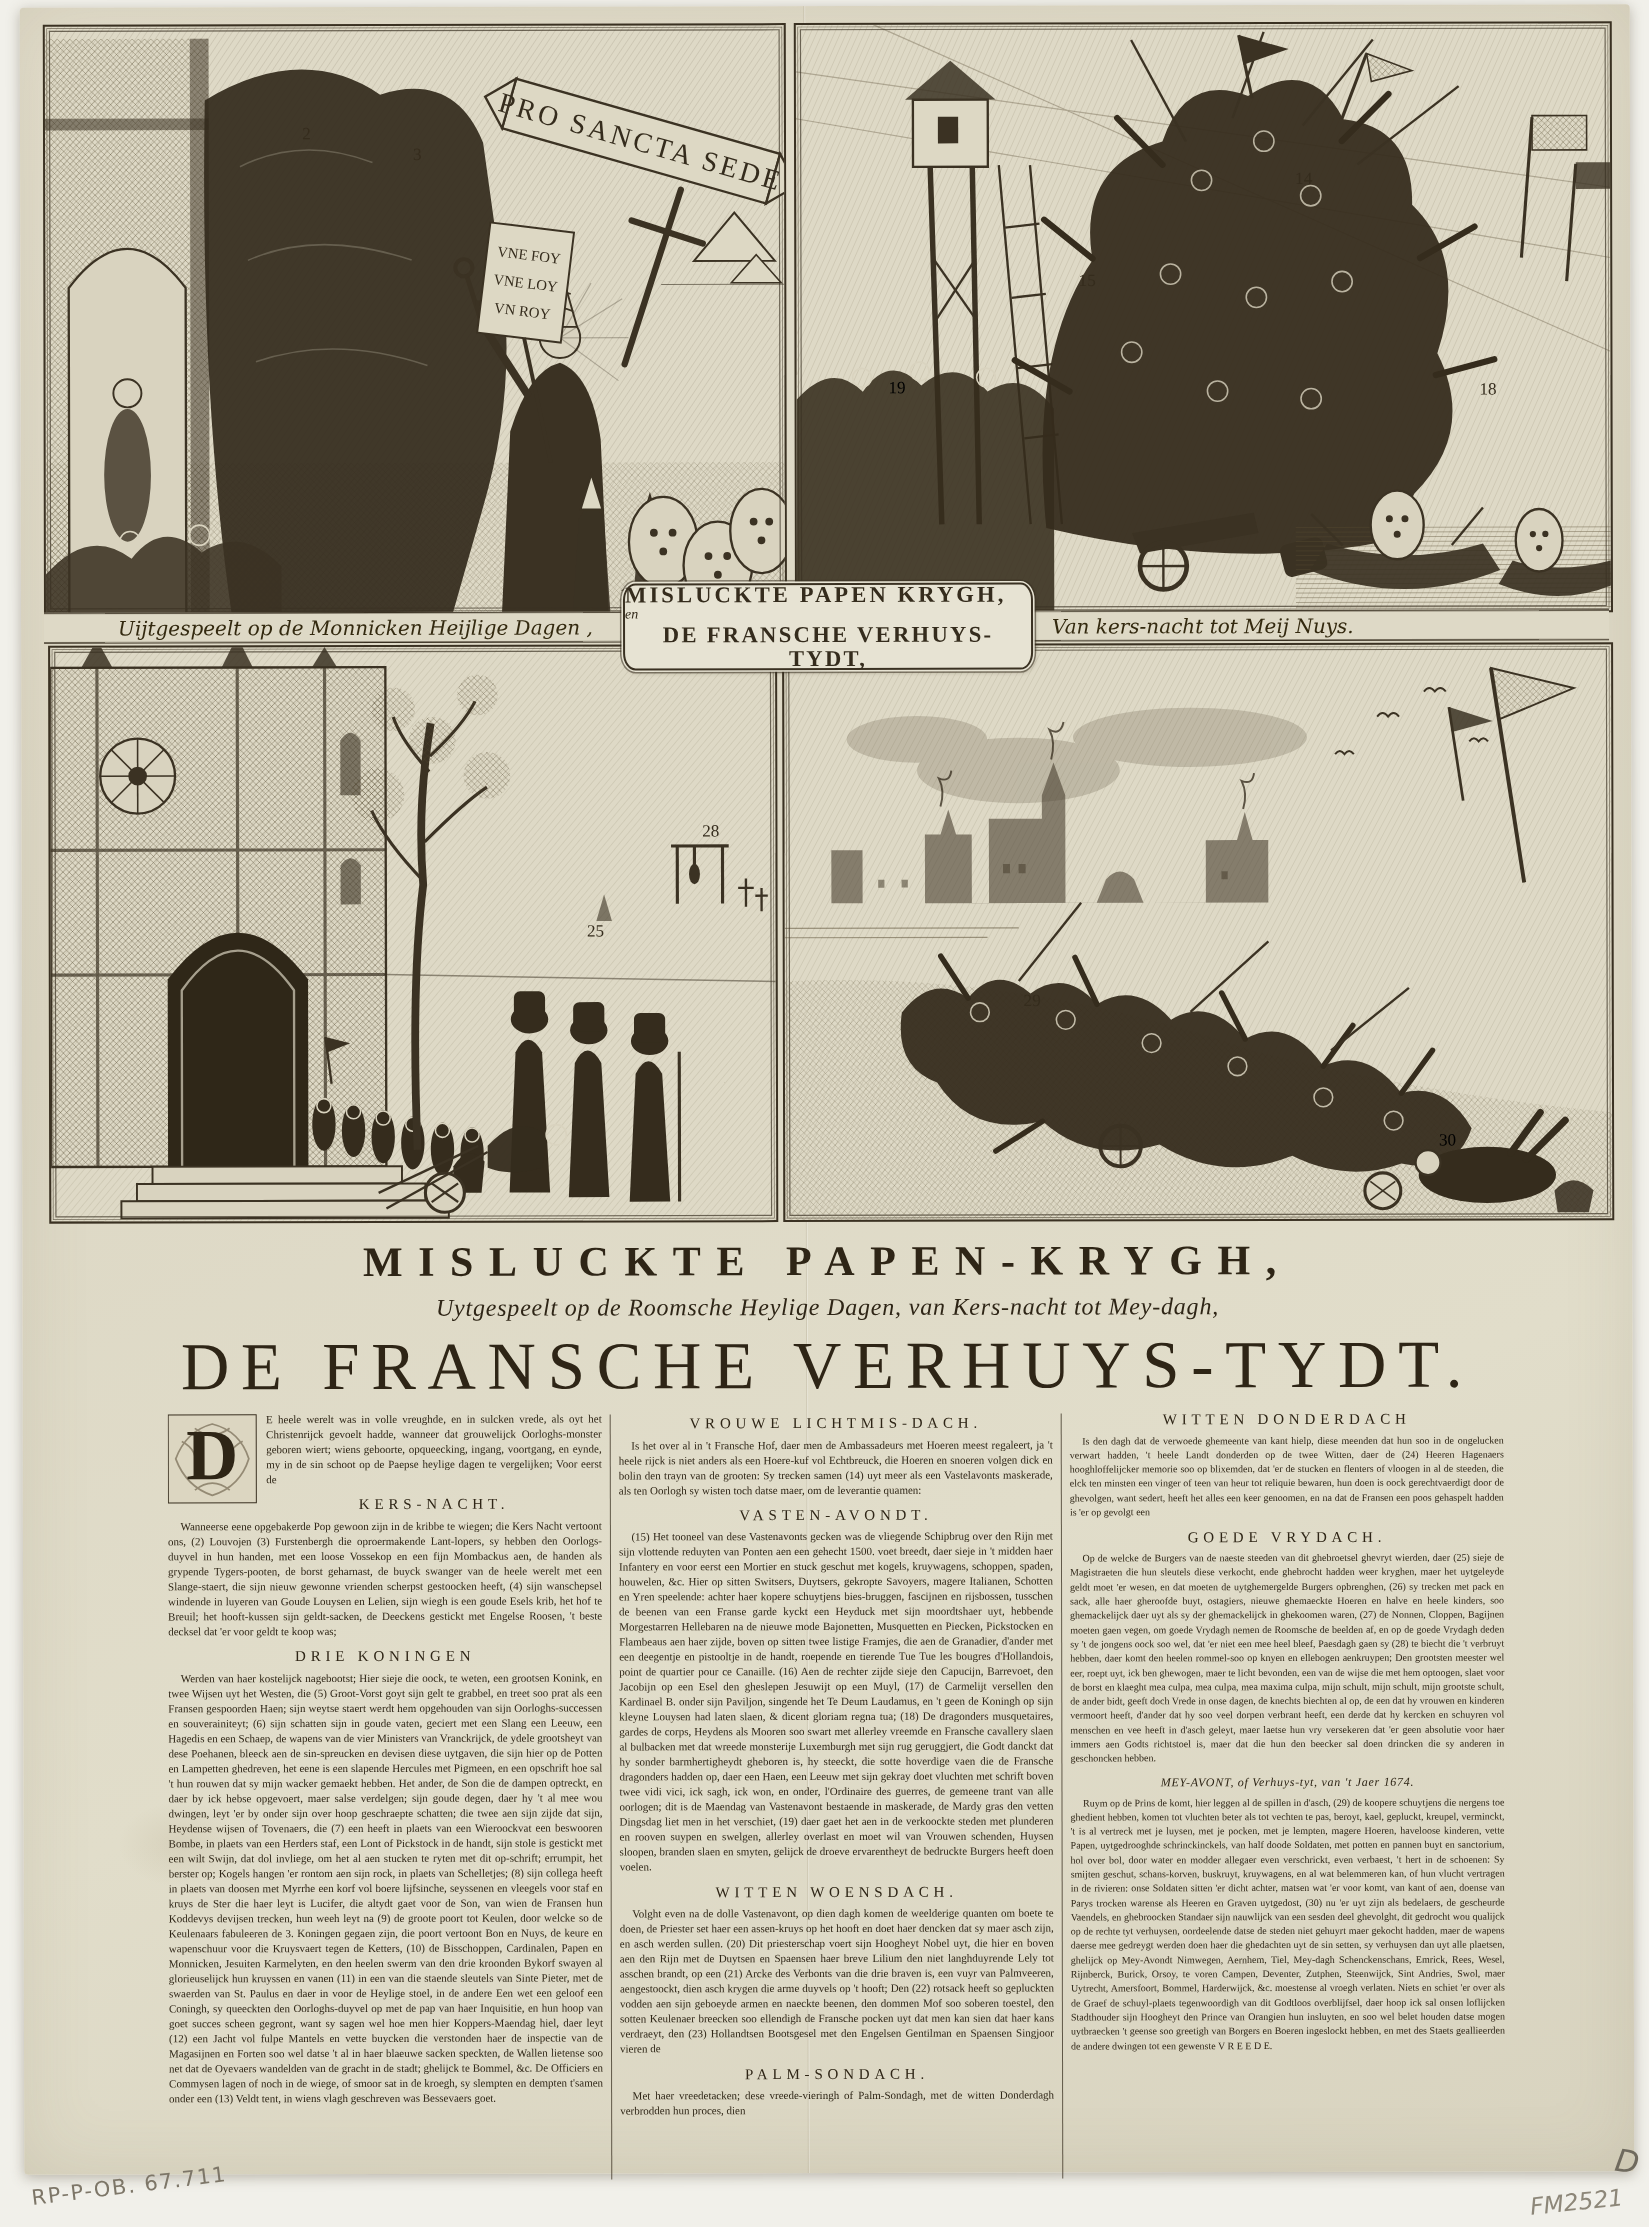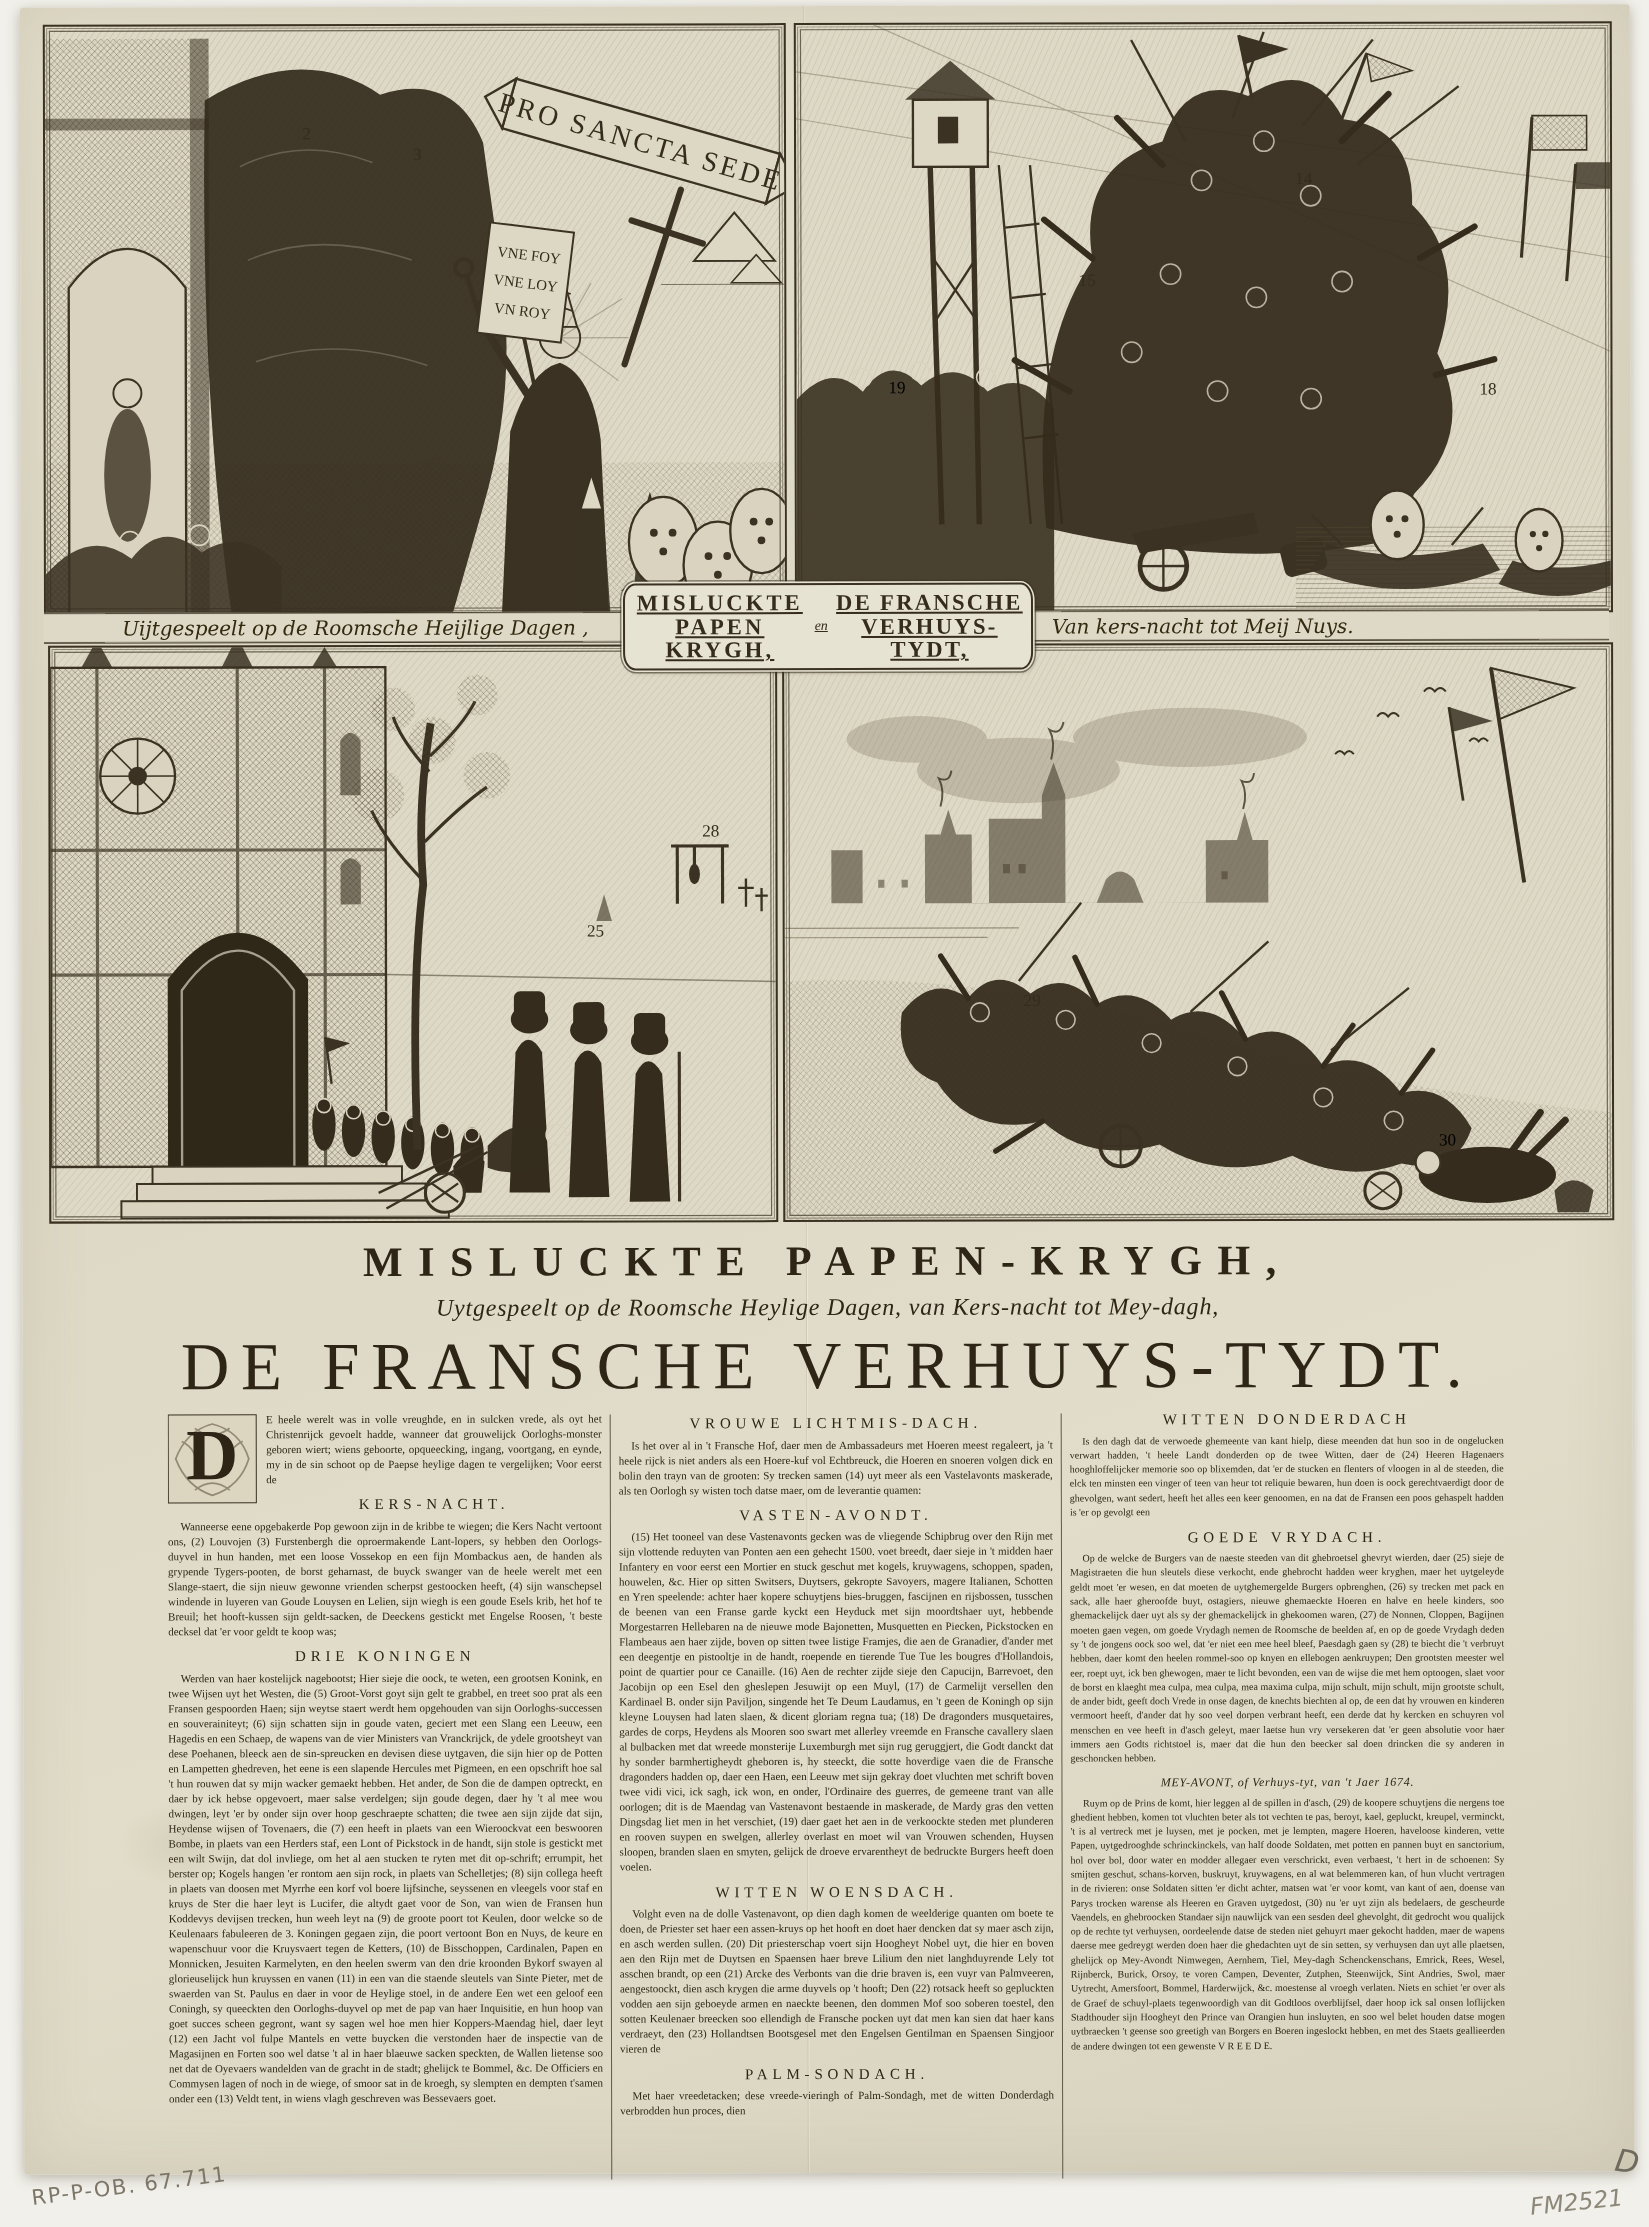--- a/index.html
+++ b/index.html
@@ -27,22 +27,22 @@
            border-top:1.6px solid #3a3122;border-bottom:1.6px solid #3a3122;
            box-shadow:inset 0 2.3px 0 -1.6px rgba(58,49,34,.55), inset 0 -2.3px 0 -1.6px rgba(58,49,34,.55);
            font-family:"DejaVu Serif",serif;font-style:italic;font-size:20px;color:#33290f;
            background:#ded9c6;}
   #caption-left{left:23.4px;top:605px;width:739px;justify-content:center;padding-right:117px;box-sizing:border-box;}
   #caption-right{left:774px;top:605px;width:814px;justify-content:flex-start;padding-left:257px;box-sizing:border-box;}
   
   #cartouche{position:absolute;left:602px;top:577px;width:406px;height:83px;z-index:6;
              background:#e7e3d3;border:2.3px solid #3a3122;border-radius:12.5px/17px;
              box-shadow:0 0 0 1.6px #e7e3d3,0 0 0 3.1px rgba(58,49,34,.55), 1.6px 2.3px 4.7px rgba(60,50,30,.3);
-             display:flex;flex-direction:row;align-items:center;justify-content:center;
-             text-align:center;line-height:1.05;text-decoration:underline;}
+             display:flex;flex-direction:column;align-items:flex-start;justify-content:center;
+             text-align:center;line-height:1.05;}
   #cartouche .c1{font-size:22.6px;letter-spacing:3.1px;font-weight:bold;}
   #cartouche .c2{font-size:14px;font-style:italic;margin:0.8px 0;}
   #cartouche .c3{font-size:22.6px;letter-spacing:2.3px;font-weight:bold;}
   
   .lp{position:absolute;left:0;width:1610px;text-align:center;color:#2e2516;}
   #lp-title1{top:1231px;font-size:42px;letter-spacing:15.6px;font-weight:bold;}
   #lp-sub{top:1288px;font-size:24px;font-style:italic;letter-spacing:0.8px;}
   #lp-title2{top:1321px;font-size:67px;letter-spacing:11.7px;font-weight:normal;}
   
   #columns{position:absolute;left:145px;top:1405px;width:1340px;height:771px;
@@ -288,21 +288,21 @@
 
         <text x="640" y="205" font-family="Liberation Serif,serif" font-size="22" fill="#352c1d">14</text>
         <text x="362" y="335" font-family="Liberation Serif,serif" font-size="22" fill="#352c1d">15</text>
         <text x="876" y="475" font-family="Liberation Serif,serif" font-size="22" fill="#352c1d">18</text>
         <text x="118" y="472" font-family="Liberation Serif,serif" font-size="22" fill="#35c2c1d">19</text>
         <rect x="6" y="6" width="1032" height="740" fill="none" stroke="#3b3223" stroke-width="1.5" opacity="0.7"></rect>
       </svg>
     </div>
 
     <div class="caption" id="caption-left">
-      <span>Uijtgespeelt op de Roomsche Heijlige Dagen ,</span>
+      <span>Uijtgespeelt op de Monnicken Heijlige Dagen ,</span>
     </div>
     <div class="caption" id="caption-right">
       <span>Van kers-nacht tot Meij Nuys.</span>
     </div>
 
     <div id="cartouche">
       <span class="c1">MISLUCKTE PAPEN KRYGH,</span>
       <span class="c2">en</span>
       <span class="c3">DE FRANSCHE VERHUYS-TYDT,</span>
     </div>

